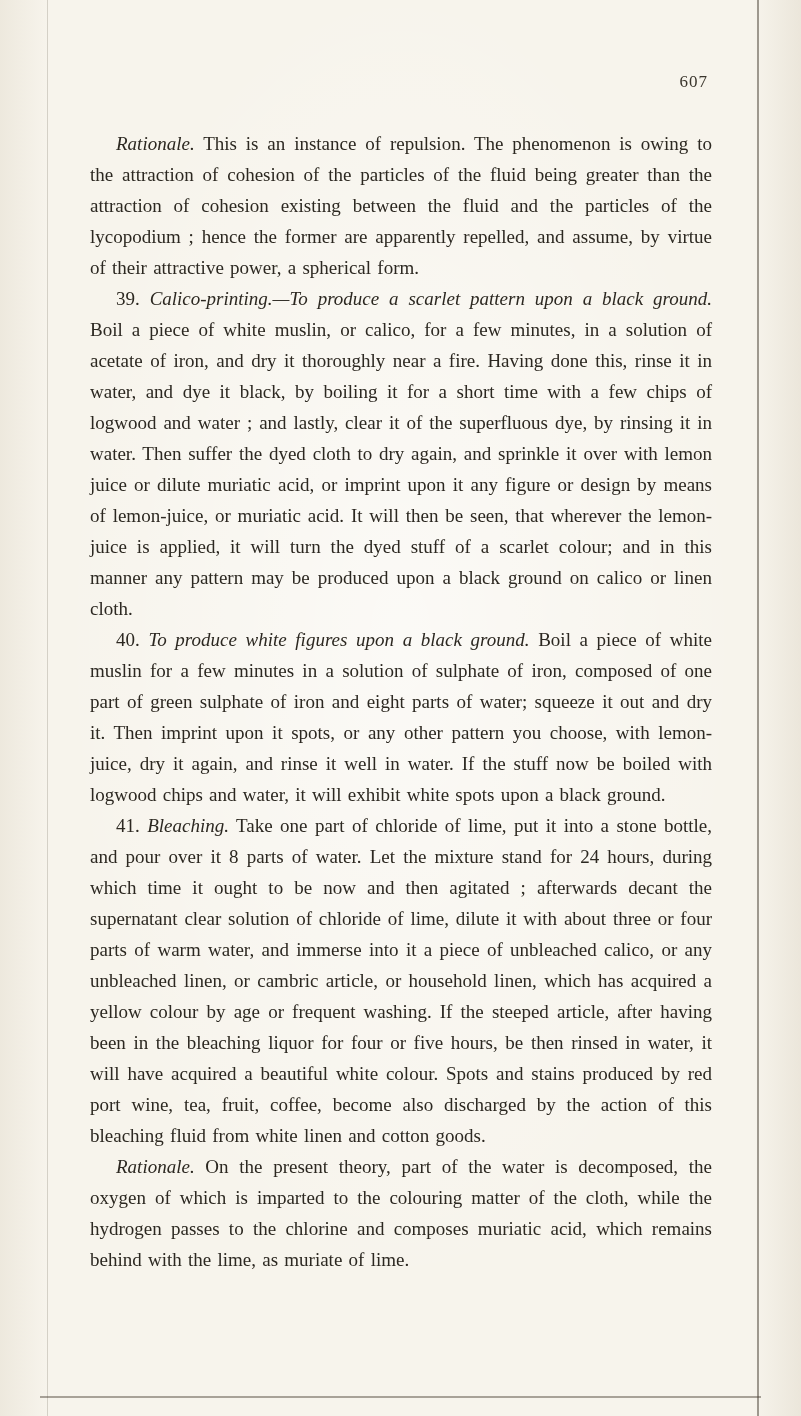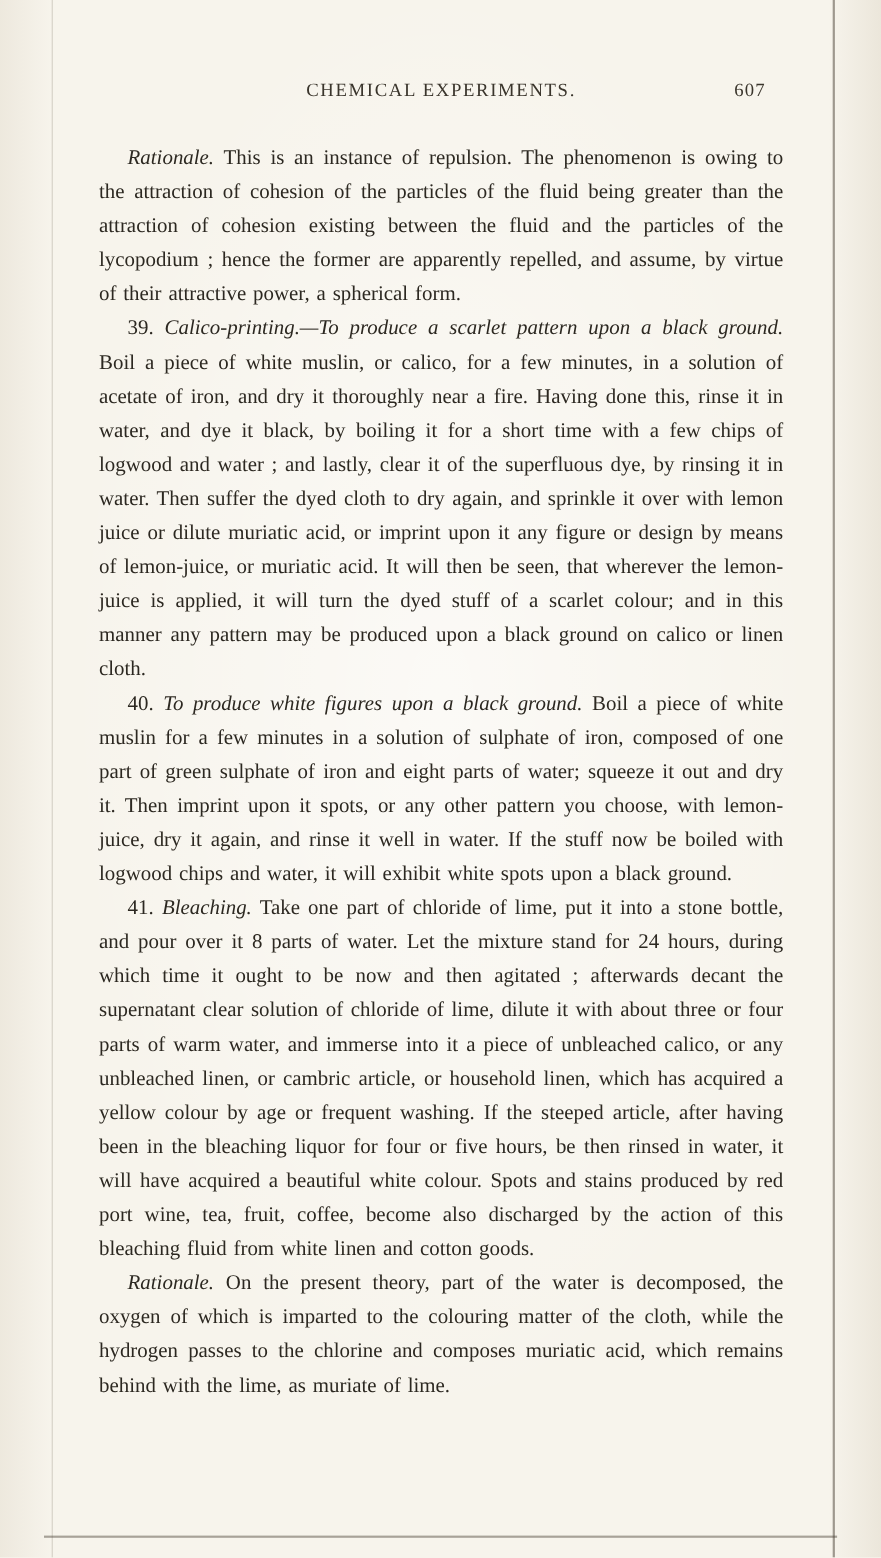--- a/index.html
+++ b/index.html
@@ -55,21 +55,21 @@
     letter-spacing: 1.5px;
     color: #3a352c;
   }
   .running-head .head-title {
     position: absolute;
     left: 0; right: 0;
     text-align: center;
   }
   .running-head .page-num {
     position: absolute;
-    right: 16px;
+    right: 4px;
     top: 0;
     letter-spacing: 1px;
   }
   .page-body {
     margin-top: 30px;
     text-align: justify;
     font-size: 19px;
     line-height: 31px;
     word-spacing: 1.5px;
   }
@@ -82,21 +82,20 @@
 </head>
 <body>
 
 <div class="paper"></div>
 <div class="edge-line-left"></div>
 <div class="edge-line-right"></div>
 <div class="edge-line-bottom"></div>
 
 <div class="content">
   <div class="running-head">
-    <span class="head-title">CHEMICAL EXPERIMENTS.</span>
     <span class="page-num">607</span>
   </div>
   <div class="page-body">
       <p class="para"><span class="it">Rationale.</span><span class=""> This is an instance of repulsion.  The phenomenon is owing to the attraction of cohesion of the particles of the fluid being greater than the attraction of cohesion existing between the fluid and the particles of the lycopodium ; hence the former are apparently repelled, and assume, by virtue of their attractive power, a spherical form.</span></p>
       <p class="para"><span class="">39. </span><span class="it">Calico-printing.—To produce a scarlet pattern upon a black ground.</span><span class=""> Boil a piece of white muslin, or calico, for a few minutes, in a solution of acetate of iron, and dry it thoroughly near a fire.  Having done this, rinse it in water, and dye it black, by boiling it for a short time with a few chips of logwood and water ; and lastly, clear it of the superfluous dye, by rinsing it in water.  Then suffer the dyed cloth to dry again, and sprinkle it over with lemon juice or dilute muriatic acid, or imprint upon it any figure or design by means of lemon-juice, or muriatic acid.  It will then be seen, that wherever the lemon-juice is applied, it will turn the dyed stuff of a scarlet colour; and in this manner any pattern may be produced upon a black ground on calico or linen cloth.</span></p>
       <p class="para"><span class="">40. </span><span class="it">To produce white figures upon a black ground.</span><span class=""> Boil a piece of white muslin for a few minutes in a solution of sulphate of iron, composed of one part of green sulphate of iron and eight parts of water; squeeze it out and dry it.  Then imprint upon it spots, or any other pattern you choose, with lemon-juice, dry it again, and rinse it well in water.  If the stuff now be boiled with logwood chips and water, it will exhibit white spots upon a black ground.</span></p>
       <p class="para"><span class="">41. </span><span class="it">Bleaching.</span><span class=""> Take one part of chloride of lime, put it into a stone bottle, and pour over it 8 parts of water.  Let the mixture stand for 24 hours, during which time it ought to be now and then agitated ; afterwards decant the supernatant clear solution of chloride of lime, dilute it with about three or four parts of warm water, and immerse into it a piece of unbleached calico, or any unbleached linen, or cambric article, or household linen, which has acquired a yellow colour by age or frequent washing.  If the steeped article, after having been in the bleaching liquor for four or five hours, be then rinsed in water, it will have acquired a beautiful white colour.  Spots and stains produced by red port wine, tea, fruit, coffee, become also discharged by the action of this bleaching fluid from white linen and cotton goods.</span></p>
       <p class="para"><span class="it">Rationale.</span><span class=""> On the present theory, part of the water is decomposed, the oxygen of which is imparted to the colouring matter of the cloth, while the hydrogen passes to the chlorine and composes muriatic acid, which remains behind with the lime, as muriate of lime.</span></p>
     </div>
 </div>

